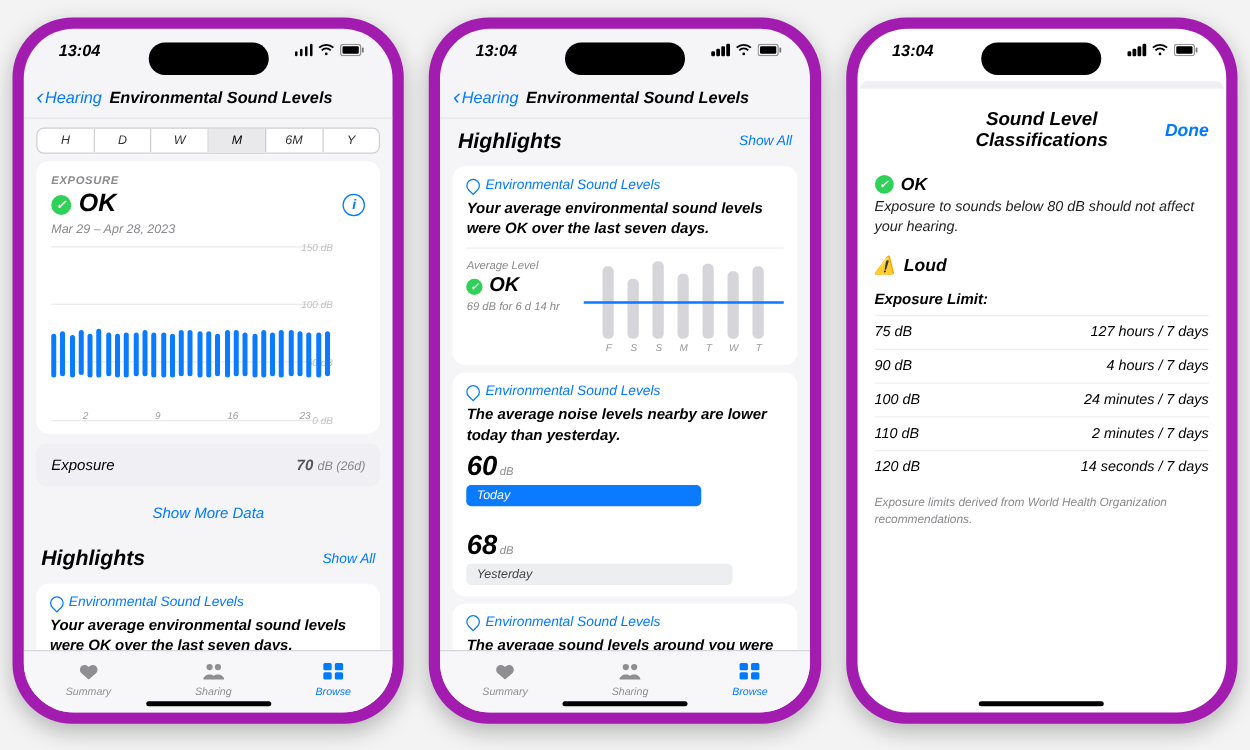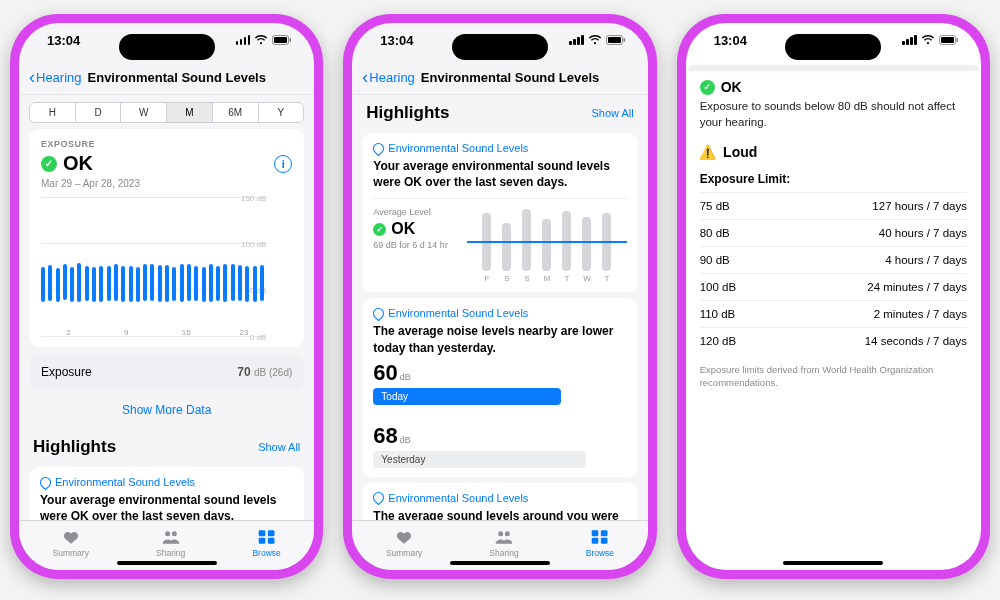--- a/index.html
+++ b/index.html
@@ -1,17 +1,17 @@
 <!DOCTYPE html>
 <html><head>
 <meta charset="utf-8">
 <style>
   * { box-sizing: border-box; margin: 0; padding: 0; font-family: -apple-system, "SF Pro Text", "Helvetica Neue", Arial, sans-serif; -webkit-font-smoothing: antialiased; }
   body { background:#f3f3f3; width:1000px; height:600px; overflow:hidden; display:flex; justify-content:center; gap:20px; padding:14px 10px; }
-  .phone { width:324px; height:565px; background:#d946ef; border-radius:48px; padding:9px; position:relative; box-shadow:0 6px 18px rgba(0,0,0,.25); }
+  .phone { width:324px; height:565px; background:#a21caf; border-radius:48px; padding:9px; position:relative; box-shadow:0 6px 18px rgba(0,0,0,.25);font-style:italic; }
   .screen { width:100%; height:100%; background:#f5f5f7; border-radius:40px; overflow:hidden; position:relative; display:flex; flex-direction:column; }
   .screen.white { background:#fff; }
   .notch { position:absolute; top:11px; left:50%; transform:translateX(-50%); width:96px; height:26px; background:#000; border-radius:16px; z-index:30; }
   .sbar { height:42px; display:flex; align-items:flex-start; justify-content:space-between; padding:8px 22px 0; font-size:12px; font-weight:600; color:#000; z-index:20; position:relative; }
   .sbar .time { padding-left:6px; padding-top:2px; font-size:13px; }
   .sbar .icons { display:flex; gap:4px; align-items:center; padding-top:4px; }
   .dots { display:flex; gap:1.5px; align-items:flex-end; }
   .dots span { width:2.5px; background:#000; border-radius:1px; }
   .dots span:nth-child(1){height:4px} .dots span:nth-child(2){height:6px} .dots span:nth-child(3){height:8px} .dots span:nth-child(4){height:10px}
   svg { display:block; }
@@ -408,20 +408,25 @@
           </svg>
         <svg width="20" height="10" viewBox="0 0 20 10">
             <rect x="0.5" y="0.5" width="16" height="9" rx="2" fill="none" stroke="#000" stroke-opacity=".4"></rect>
             <rect x="2" y="2" width="13" height="6" rx="1" fill="#000"></rect>
             <rect x="17.5" y="3" width="1.5" height="4" rx=".7" fill="#000" fill-opacity=".5"></rect>
           </svg>
       </div>
     </div>
 
     <div style="height:6px;background:#efeff3;margin:0 2px;border-radius:6px 6px 0 0;"></div>
+    <div class="sheet-head">
+      <div style="width:40px"></div>
+      <h2>Sound Level Classifications</h2>
+      <div class="nav-done" style="width:40px;text-align:right">Done</div>
+    </div>
 
     <div class="content">
         <div class="scroll">
       <div class="sect-title">
             <div class="check" style="width:15px;height:15px;font-size:9px;">✓</div>
             <span>OK</span>
           </div>
       <p class="body">Exposure to sounds below 80 dB should not affect your hearing.</p>
 
       <div class="sect-title" style="margin-top:14px;">
@@ -429,24 +434,20 @@
             <span>Loud</span>
           </div>
 
       <div class="table">
         <div class="th">Exposure Limit:</div>
         <div class="tr">
               <span>75 dB</span>
               <span>127 hours / 7 days</span>
             </div>
         <div class="tr">
-              <span>80 dB</span>
-              <span>40 hours / 7 days</span>
-            </div>
-        <div class="tr">
               <span>90 dB</span>
               <span>4 hours / 7 days</span>
             </div>
         <div class="tr">
               <span>100 dB</span>
               <span>24 minutes / 7 days</span>
             </div>
         <div class="tr">
               <span>110 dB</span>
               <span>2 minutes / 7 days</span>

